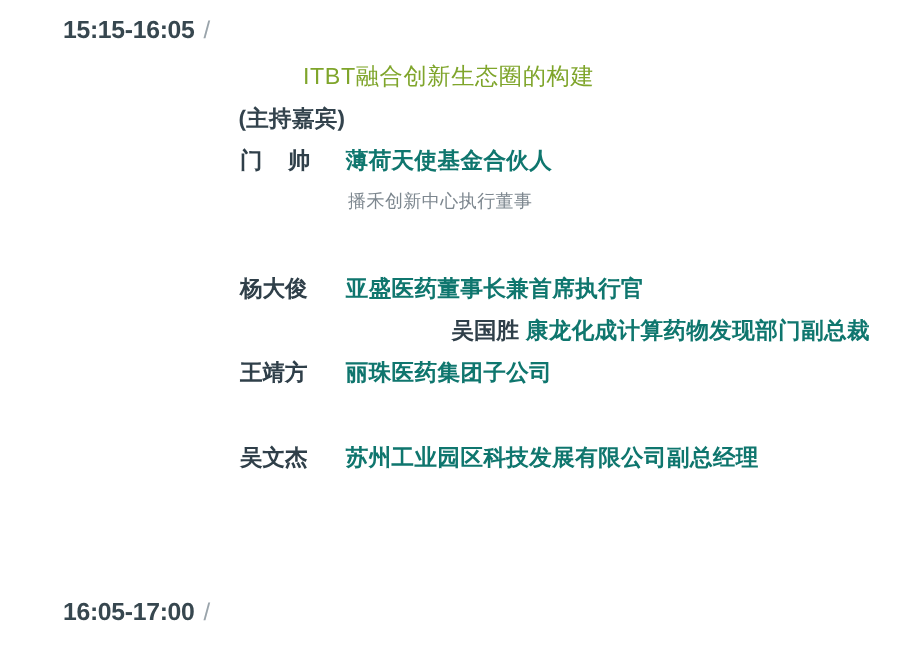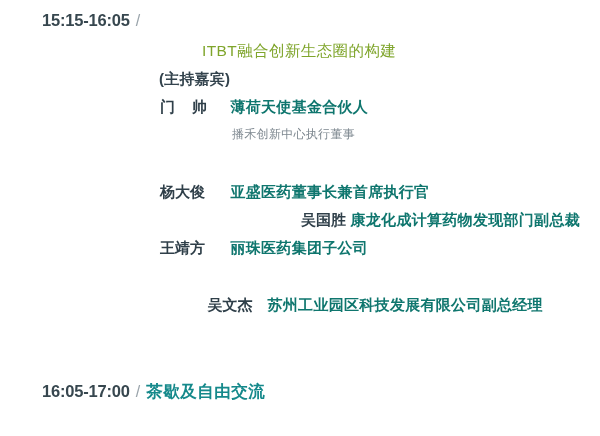--- a/index.html
+++ b/index.html
@@ -43,21 +43,21 @@
     margin: 0 6px;
   }
   .slot-head .slot-title {
     font-size: 16.5px;
     font-weight: bold;
     color: #15898b;
     letter-spacing: 0.5px;
   }
 
   #slot-1-head { top: 11px; }
-  #slot-2-head { top: 381px; }
+  #slot-2-head { top: 399px; }
 
   
   .session-title {
     position: absolute;
     left: 160px;
     top: 41px;
     font-size: 15.5px;
     font-weight: normal;
     color: #7fa52b;
     letter-spacing: 0.4px;
@@ -118,21 +118,21 @@
     letter-spacing: 0.3px;
     white-space: nowrap;
   }
 
   #row-menshuai   { top: 98px; }
   #row-menshuai-2 { top: 126px; }
   #row-yangdajun  { top: 183px; }
   #row-wuguosheng { top: 211px; text-align: right; }
   #row-wangjingfang   { top: 239px; }
   #row-wangjingfang-2 { top: 267px; }
-  #row-wuwenjie   { top: 296px; text-align: center; }
+  #row-wuwenjie   { top: 296px; }
   #row-nihaihong  { top: 324px; }
 </style>
 </head>
 <body>
 
 <div class="agenda">
 
   <div class="slot-head" id="slot-1-head">
     <span class="time">15:15-16:05</span>
     <span class="sep">/</span>
@@ -166,16 +166,15 @@
 
   <div class="speaker-row" id="row-wuwenjie">
     <span class="speaker-name">吴文杰</span>
     <span class="speaker-org">苏州工业园区科技发展有限公司副总经理</span>
   </div>
 
 
   <div class="slot-head" id="slot-2-head">
     <span class="time">16:05-17:00</span>
     <span class="sep">/</span>
-    <span class="slot-title">茶歇及自由交流</span>
   </div>
 
 </div>
 
 </body></html>

